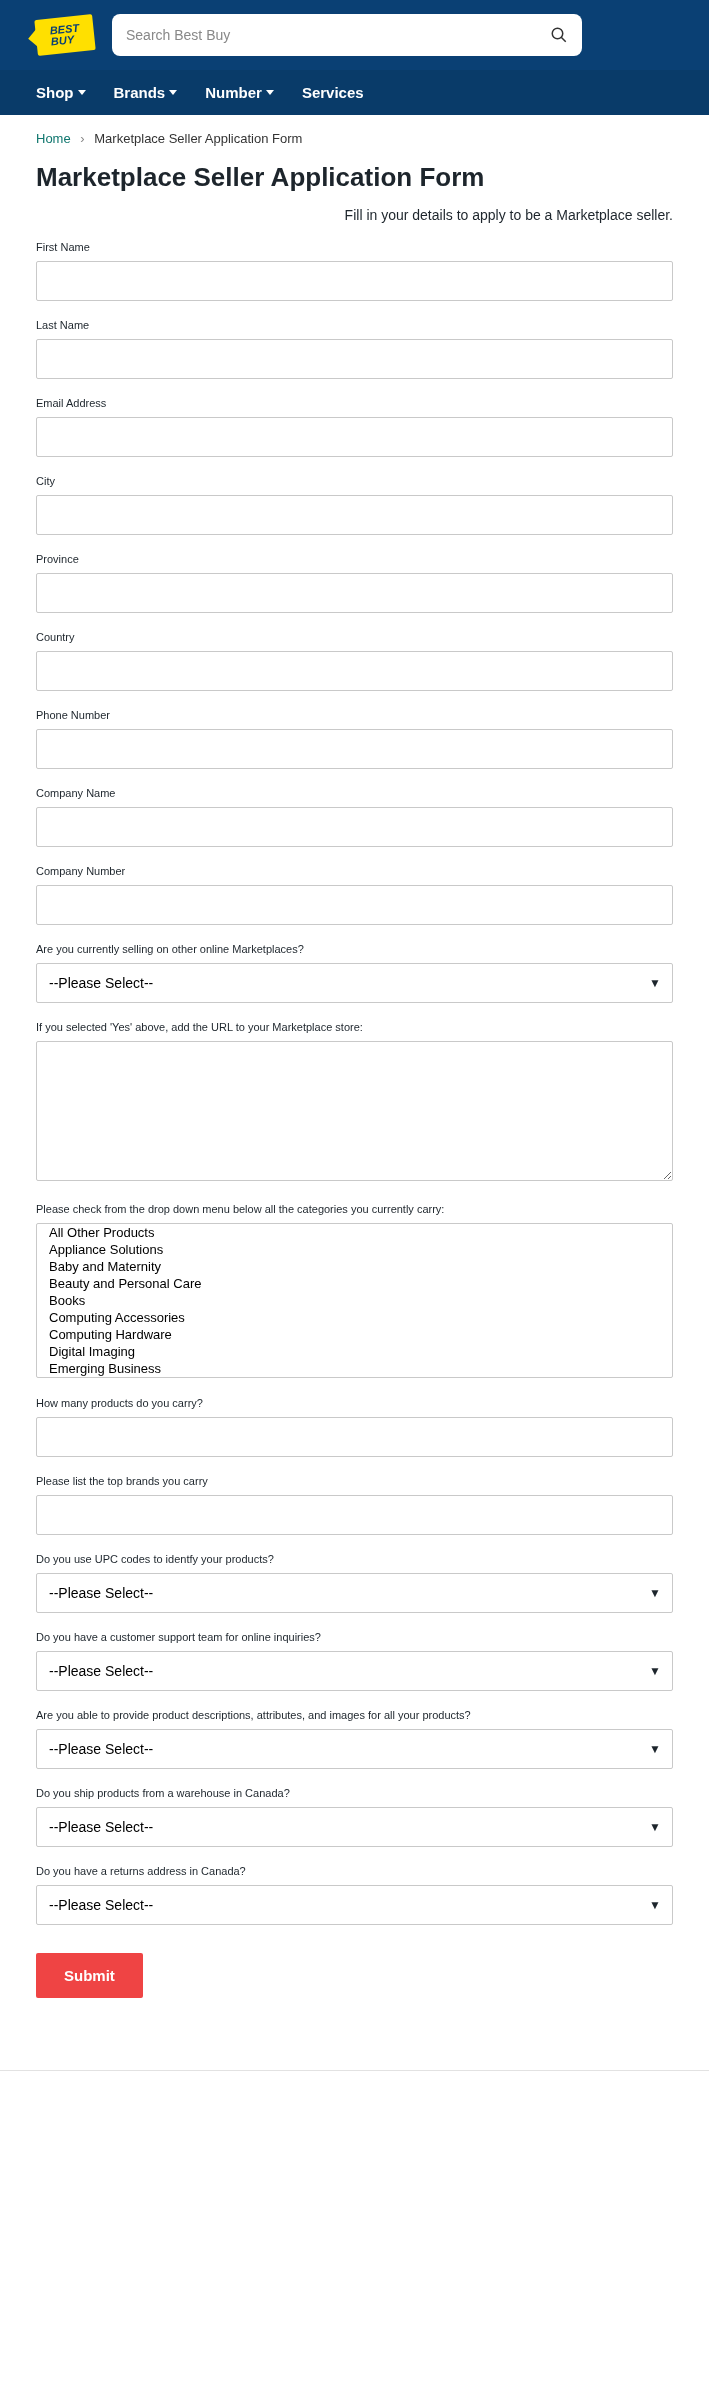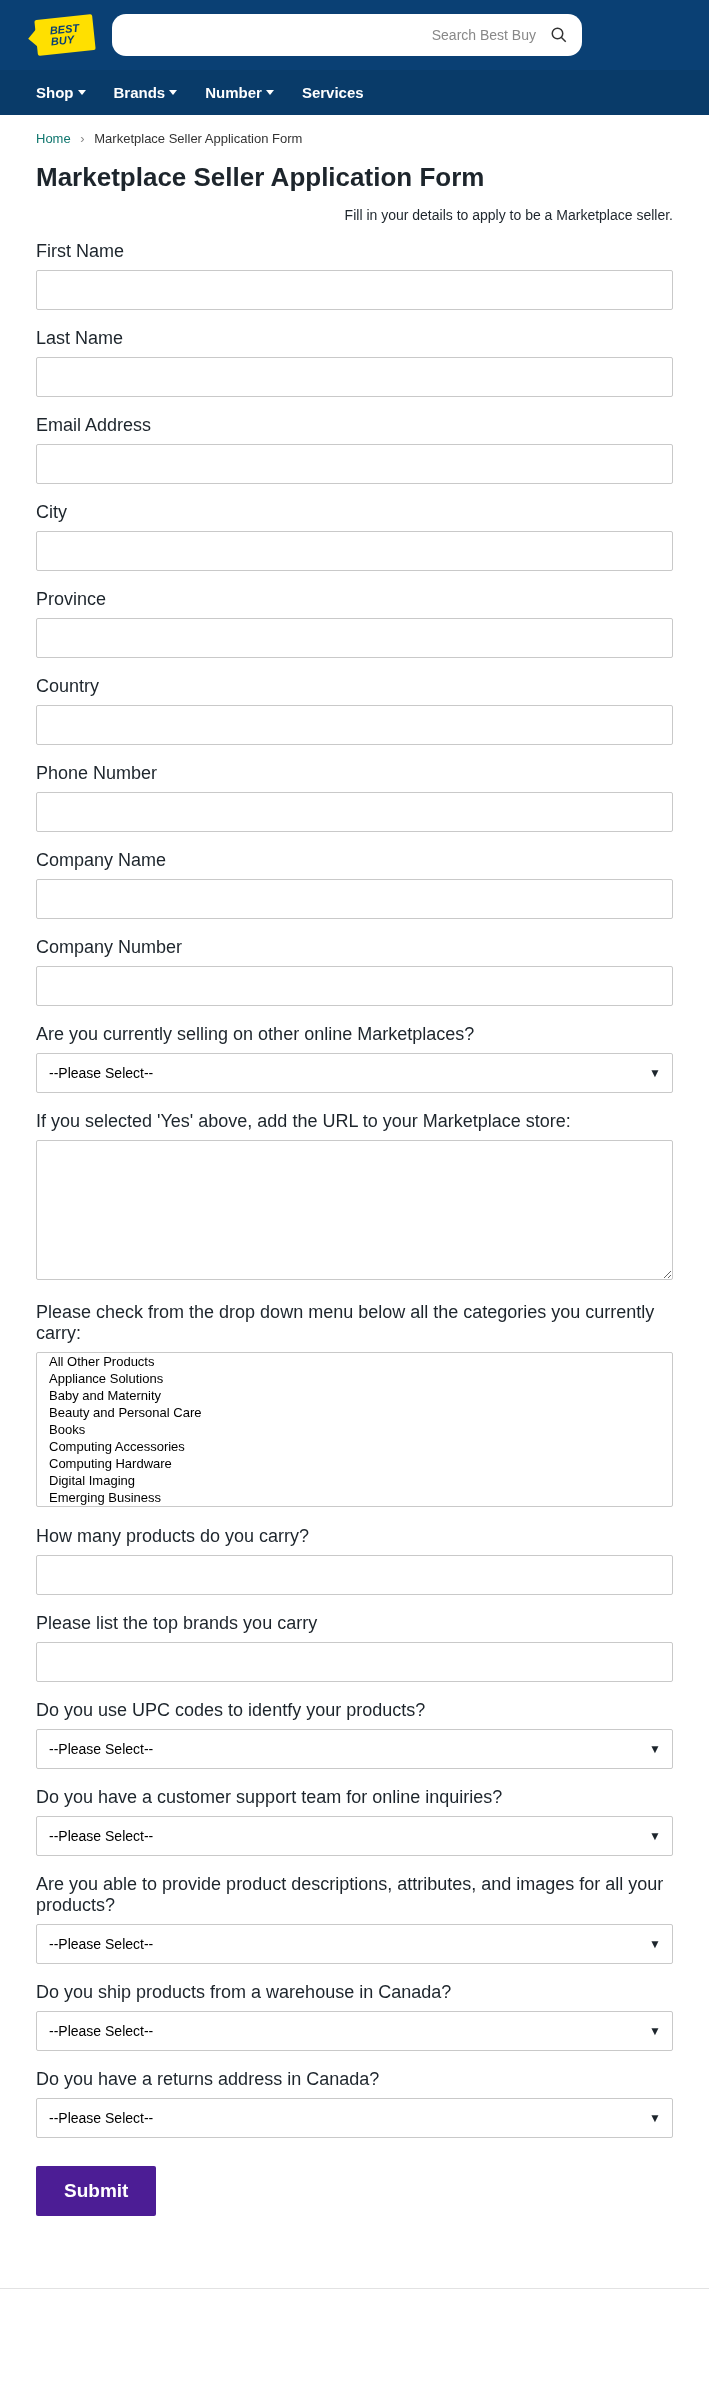--- a/index.html
+++ b/index.html
@@ -3,52 +3,52 @@
 <meta charset="utf-8">
 <style>
 * { box-sizing: border-box; margin: 0; padding: 0; }
 body { font-family: -apple-system, BlinkMacSystemFont, "Segoe UI", Arial, sans-serif; background: #fff; color: #1d252c; width: 709px; }
 
 .header-top { background: #0a4074; padding: 14px 36px; display: flex; align-items: center; gap: 18px; }
 .logo { width: 58px; height: 36px; background: #ffe000; border-radius: 2px; position: relative; display: flex; align-items: center; justify-content: center; transform: rotate(-6deg); }
 .logo-text { font-weight: 900; font-size: 11px; line-height: 1; color: #0a4074; font-style: italic; text-align: left; }
 .logo::before { content: ""; position: absolute; left: -8px; top: 50%; transform: translateY(-50%); width: 0; height: 0; border-top: 9px solid transparent; border-bottom: 9px solid transparent; border-right: 9px solid #ffe000; }
 .search-wrap { flex: 1; position: relative; max-width: 470px; }
-.search-input { width: 100%; height: 42px; border: none; border-radius: 14px; padding: 0 46px 0 14px; font-size: 14px; color: #555; text-align: right; }
+.search-input { width: 100%; height: 42px; border: none; border-radius: 8px; padding: 0 46px 0 14px; font-size: 14px; color: #555; }
 .search-input::placeholder { color: #888; }
 .search-icon { position: absolute; right: 14px; top: 50%; transform: translateY(-50%); width: 18px; height: 18px; }
 
 .main-nav { background: #093b69; padding: 0 36px; }
 .nav-list { display: flex; gap: 28px; list-style: none; }
 .nav-item { color: #fff; font-size: 15px; font-weight: 600; padding: 14px 0; display: flex; align-items: center; gap: 4px; cursor: pointer; }
 .chevron { display: inline-block; width: 0; height: 0; border-left: 4px solid transparent; border-right: 4px solid transparent; border-top: 5px solid #fff; }
 
 .breadcrumb { padding: 16px 36px 8px; font-size: 13px; }
 .breadcrumb a { color: #0f766e; text-decoration: none; }
 .breadcrumb .sep { margin: 0 6px; color: #888; }
 .breadcrumb .current { color: #333; }
 
 .content { padding: 8px 36px 36px; }
 h1 { font-size: 26px; font-weight: 600; margin-bottom: 14px; }
 .intro { font-size: 14px; margin-bottom: 18px; text-align: right; }
 
 .field { margin-bottom: 18px; }
-.field label { display: block; font-size: 18px; margin-bottom: 8px; color: #1d252c; }
+.field label { display: block; font-size: 11px; margin-bottom: 8px; color: #1d252c; }
 .field input[type=text], .field textarea { width: 100%; border: 1px solid #c9c9c9; border-radius: 2px; padding: 10px 12px; font-size: 14px; font-family: inherit; }
 .field input[type=text] { height: 40px; }
 .field textarea { height: 140px; resize: both; }
 
 .select-wrap { position: relative; }
 .select-wrap select { width: 100%; height: 40px; border: 1px solid #c9c9c9; border-radius: 2px; padding: 0 36px 0 12px; font-size: 14px; appearance: none; background: #fff; font-family: inherit; }
 .select-arrow { position: absolute; right: 12px; top: 50%; transform: translateY(-50%); pointer-events: none; font-size: 12px; }
 
 .multi-select { width: 100%; border: 1px solid #c9c9c9; border-radius: 2px; font-size: 13px; font-family: inherit; overflow-y: auto; }
 .multi-select option { padding: 1px 12px; }
 
-.submit-btn { background: #4c1d95; color: #fff; border: none; padding: 14px 28px; font-size: 19px; font-weight: 600; border-radius: 2px; cursor: pointer; margin-top: 10px; }
+.submit-btn { background: #ef4444; color: #fff; border: none; padding: 14px 28px; font-size: 15px; font-weight: 600; border-radius: 2px; cursor: pointer; margin-top: 10px; }
 
 hr.footer-div { border: none; border-top: 1px solid #e2e2e2; margin: 36px 0 0; }
 </style>
 </head>
 <body>
 
 <div class="header-top">
   <div class="logo">
     <div class="logo-text" style="white-space:pre-line;">BEST
 BUY</div>

